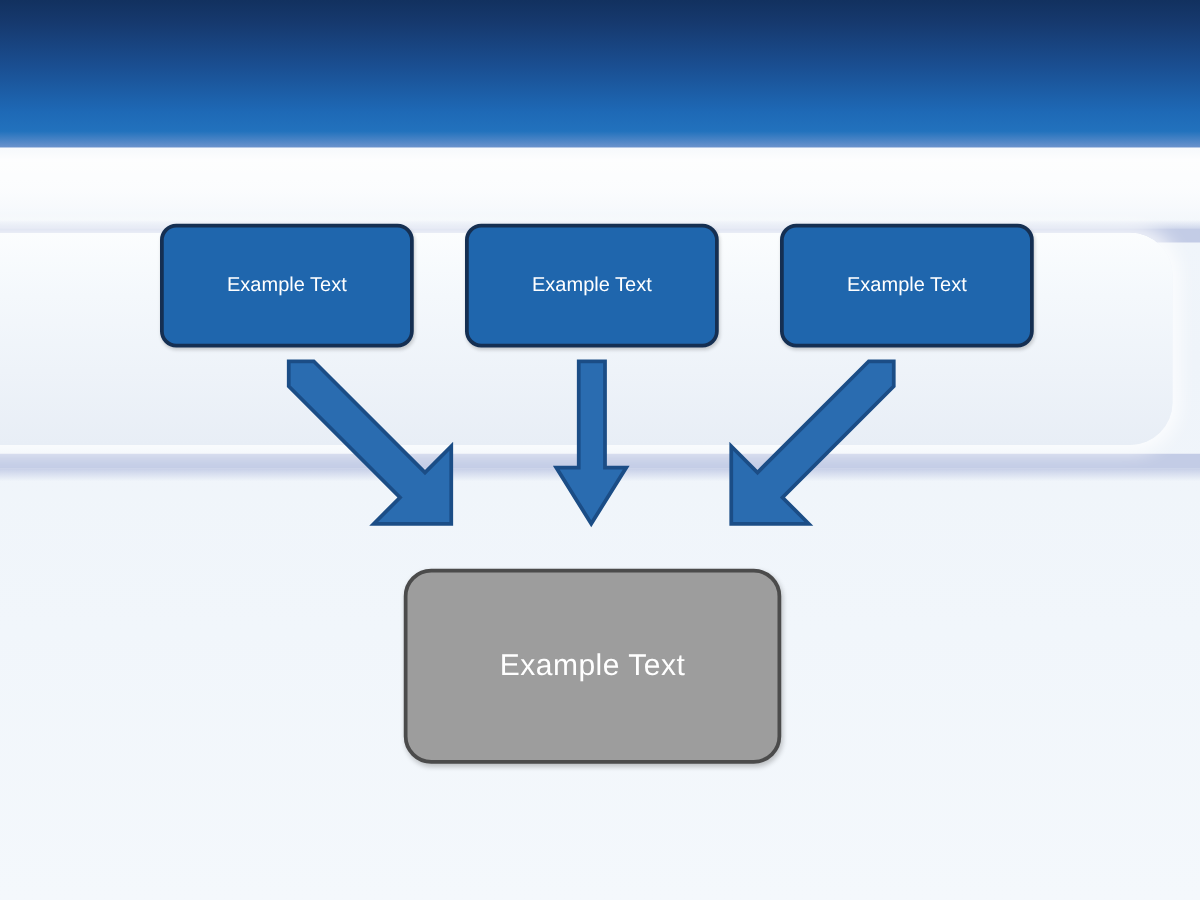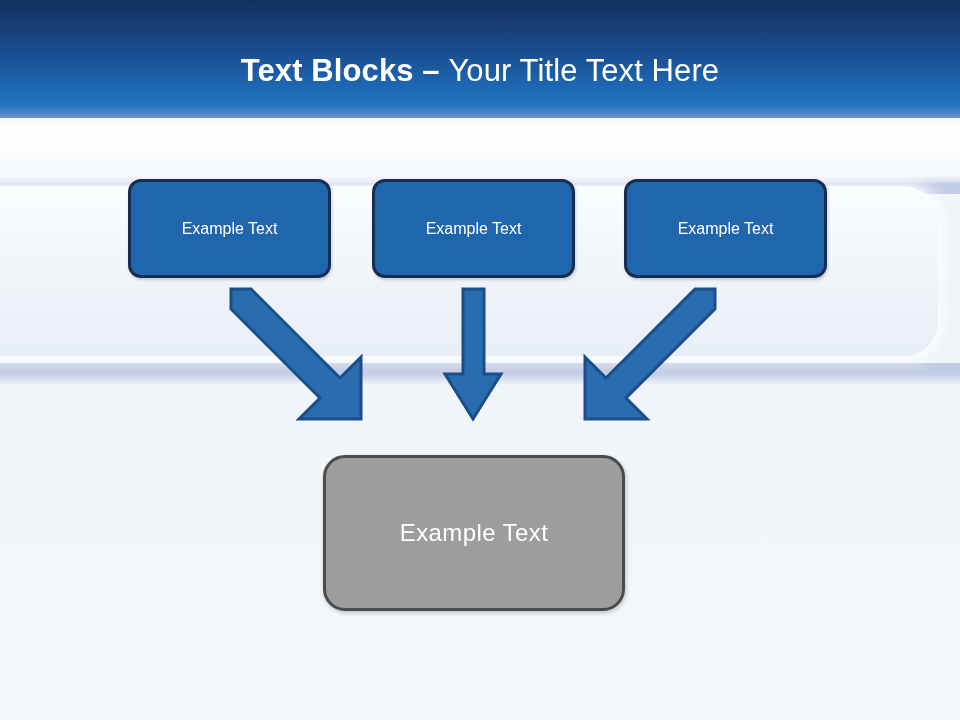--- a/index.html
+++ b/index.html
@@ -166,23 +166,20 @@
   <div class="header-band"></div>
   <div class="header-fade"></div>
 
   <div class="band-soft-top"></div>
   <div class="band band-top"></div>
   <div class="band band-bottom"></div>
   <div class="band-soft-bottom"></div>
 
   <div class="panel-shape"></div>
 
-  <div class="title">
-    <span class="strong">Text Blocks </span><span class="strong">– </span><span class="light">Your Title Text Here</span>
-  </div>
 
   <div class="blue-box b1">
     <span>Example Text</span>
   </div>
   <div class="blue-box b2">
     <span>Example Text</span>
   </div>
   <div class="blue-box b3">
     <span>Example Text</span>
   </div>

